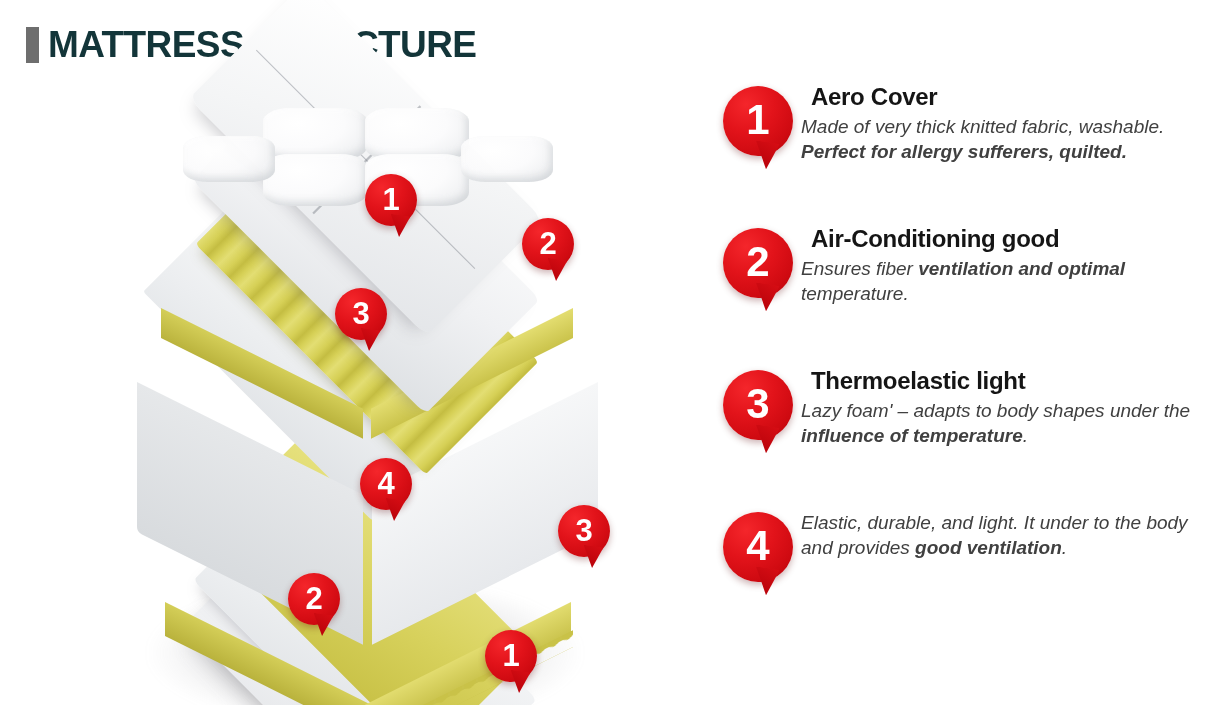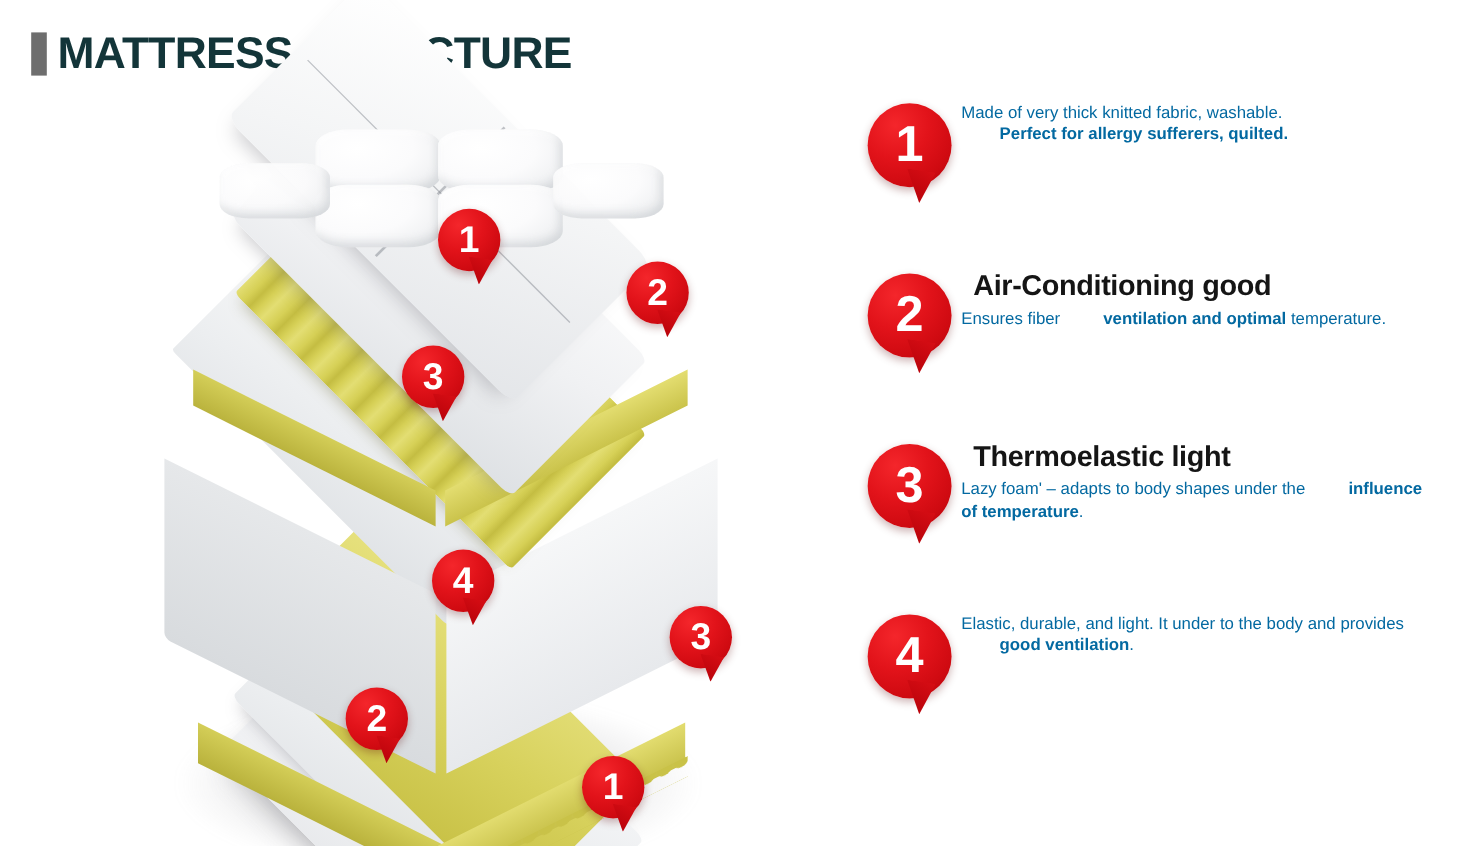--- a/index.html
+++ b/index.html
@@ -266,25 +266,26 @@
   .legend-title {
     font-size: 24px;
     font-weight: bold;
     color: #151515;
     letter-spacing: -0.3px;
     margin-left: 10px;
     margin-bottom: 4px;
     line-height: 1.1;
   }
   .legend-desc {
-    font-size: 14px;
-    color: #0369a1;
+    font-size: 19px;
+    color: #404040;
     line-height: 1.32;
-  }
-  .legend-desc b { font-weight: bold; margin-left: 32px; }
+    font-style: italic;
+  }
+  .legend-desc b { font-weight: bold; }
 </style>
 </head>
 <body>
 
 <div id="page">
 
   <div id="title-row">
     <div id="title-bar"></div>
     <div id="title-text">MATTRESS STRUCTURE</div>
   </div>
@@ -399,20 +400,21 @@
 
     <div class="legend-item">
       <div class="legend-pin-wrap">
         <div class="pin">
           <div class="bubble"></div>
           <div class="tail"></div>
           <div class="num">1</div>
         </div>
       </div>
       <div class="legend-text">
+        <div class="legend-title">Aero Cover</div>
         <div class="legend-desc">
           <span>Made of very thick knitted fabric, washable.</span><br>
           <b>Perfect for allergy sufferers, quilted.</b>
         </div>
       </div>
     </div>
 
     <div class="legend-item">
       <div class="legend-pin-wrap">
         <div class="pin">

